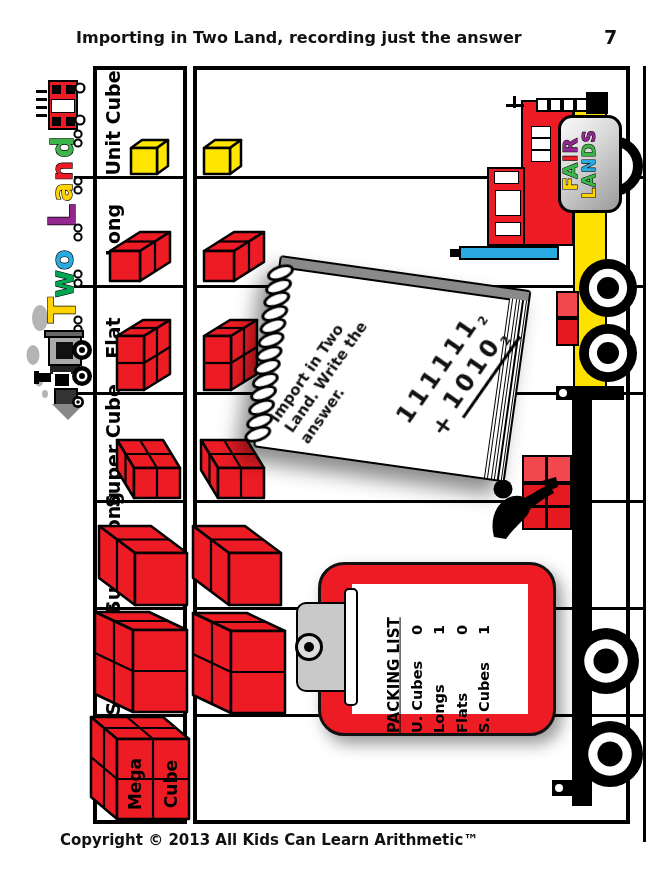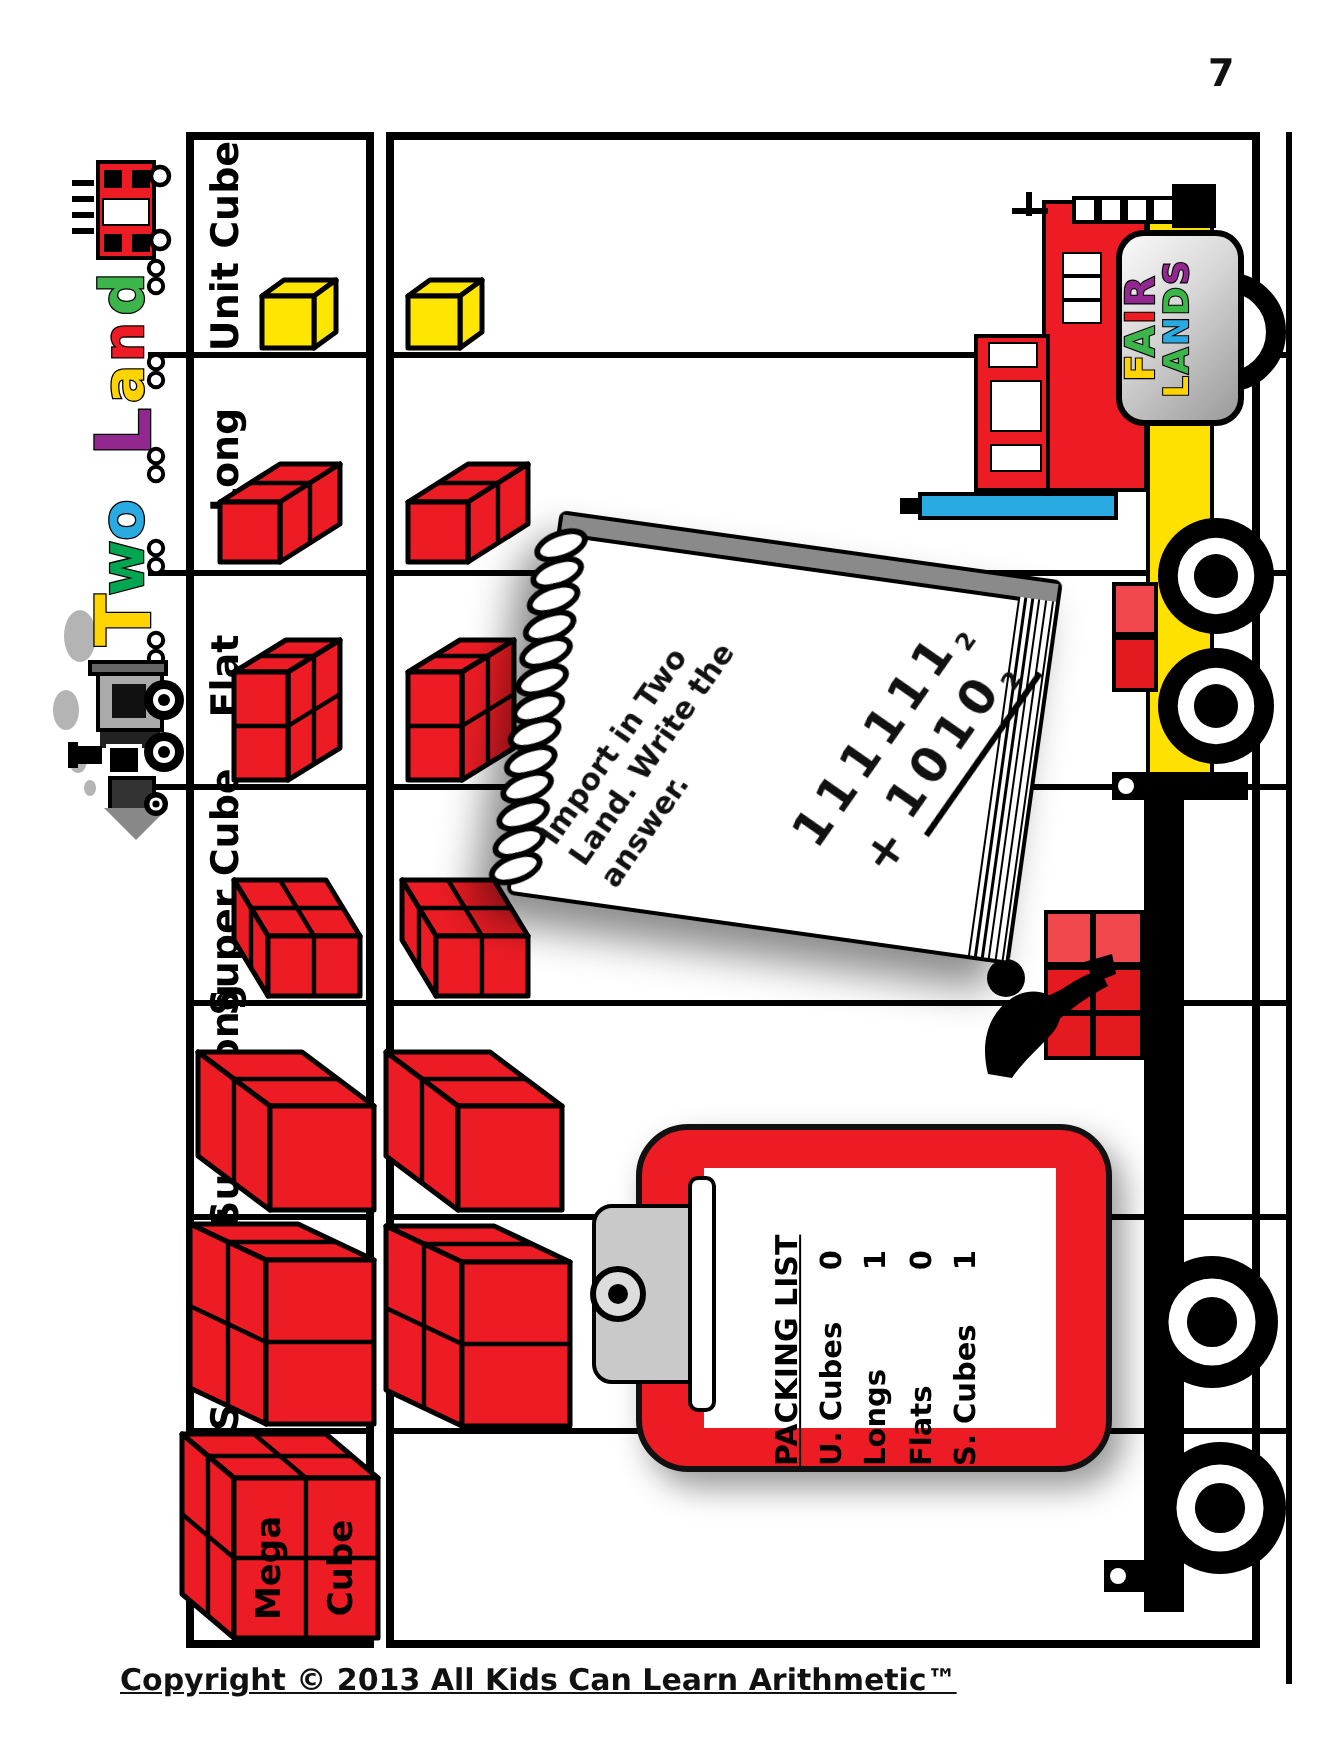--- a/index.html
+++ b/index.html
@@ -37,20 +37,21 @@
   .signword{font-weight:bold;letter-spacing:1px;-webkit-text-stroke:1.1px #000;paint-order:stroke fill;line-height:1.05;}
   .footer{position:absolute;top:831px;font-weight:bold;font-size:15px;color:#111;}
   .megaTxt{position:absolute;font-weight:bold;font-size:17px;color:#000;white-space:nowrap;z-index:7;}
   .sub{font-size:12px;vertical-align:-5px;}
 </style>
 </head>
 <body>
 
 <div class="page">
 
+  <div class="hdr" style="left:76px;top:28px;font-size:16px;">Importing in Two Land, recording just the answer</div>
   <div class="hdr" style="left:604px;top:26px;font-size:19px;">7</div>
 
   <div class="box" style="left:93px;top:66px;width:94px;height:758px;"></div>
   <div class="box" style="left:193px;top:66px;width:437px;height:758px;"></div>
   <div class="abs" style="left:643px;top:66px;width:2.5px;height:776px;background:#000;z-index:1;"></div>
 
   <div id="layer">
       <div style="position: absolute; left: 95px; top: 176px; width: 90px; height: 3px; background: rgb(0, 0, 0); z-index: 3;"></div>
       <div style="position: absolute; left: 195px; top: 176px; width: 433px; height: 3px; background: rgb(0, 0, 0); z-index: 3;"></div>
       <div style="position: absolute; left: 630px; top: 176px; width: 14px; height: 3px; background: rgb(0, 0, 0); z-index: 3;"></div>
@@ -393,14 +394,14 @@
       </div>
   </div>
 
   <div class="sign">
     <div id="signinner" class="abs" style="left:50%;top:50%;width:98px;height:60px;transform:translate(-50%,-50%) rotate(-90deg);text-align:center;">
         <div class="signword" style="font-size: 20px;"><span style="color: rgb(255, 212, 0);">F</span><span style="color: rgb(60, 181, 74);">A</span><span style="color: rgb(237, 28, 36);">I</span><span style="color: rgb(146, 39, 143);">R</span></div>
         <div class="signword" style="font-size: 17px;"><span style="color: rgb(255, 212, 0);">L</span><span style="color: rgb(60, 181, 74);">A</span><span style="color: rgb(41, 171, 226);">N</span><span style="color: rgb(60, 181, 74);">D</span><span style="color: rgb(146, 39, 143);">S</span></div>
       </div>
   </div>
 
-  <div class="footer" style="left:60px;text-decoration:underline;">Copyright © 2013 All Kids Can Learn Arithmetic™</div>
+  <div class="footer" style="left:60px;">Copyright © 2013 All Kids Can Learn Arithmetic™</div>
 </div>
 
 </body></html>

